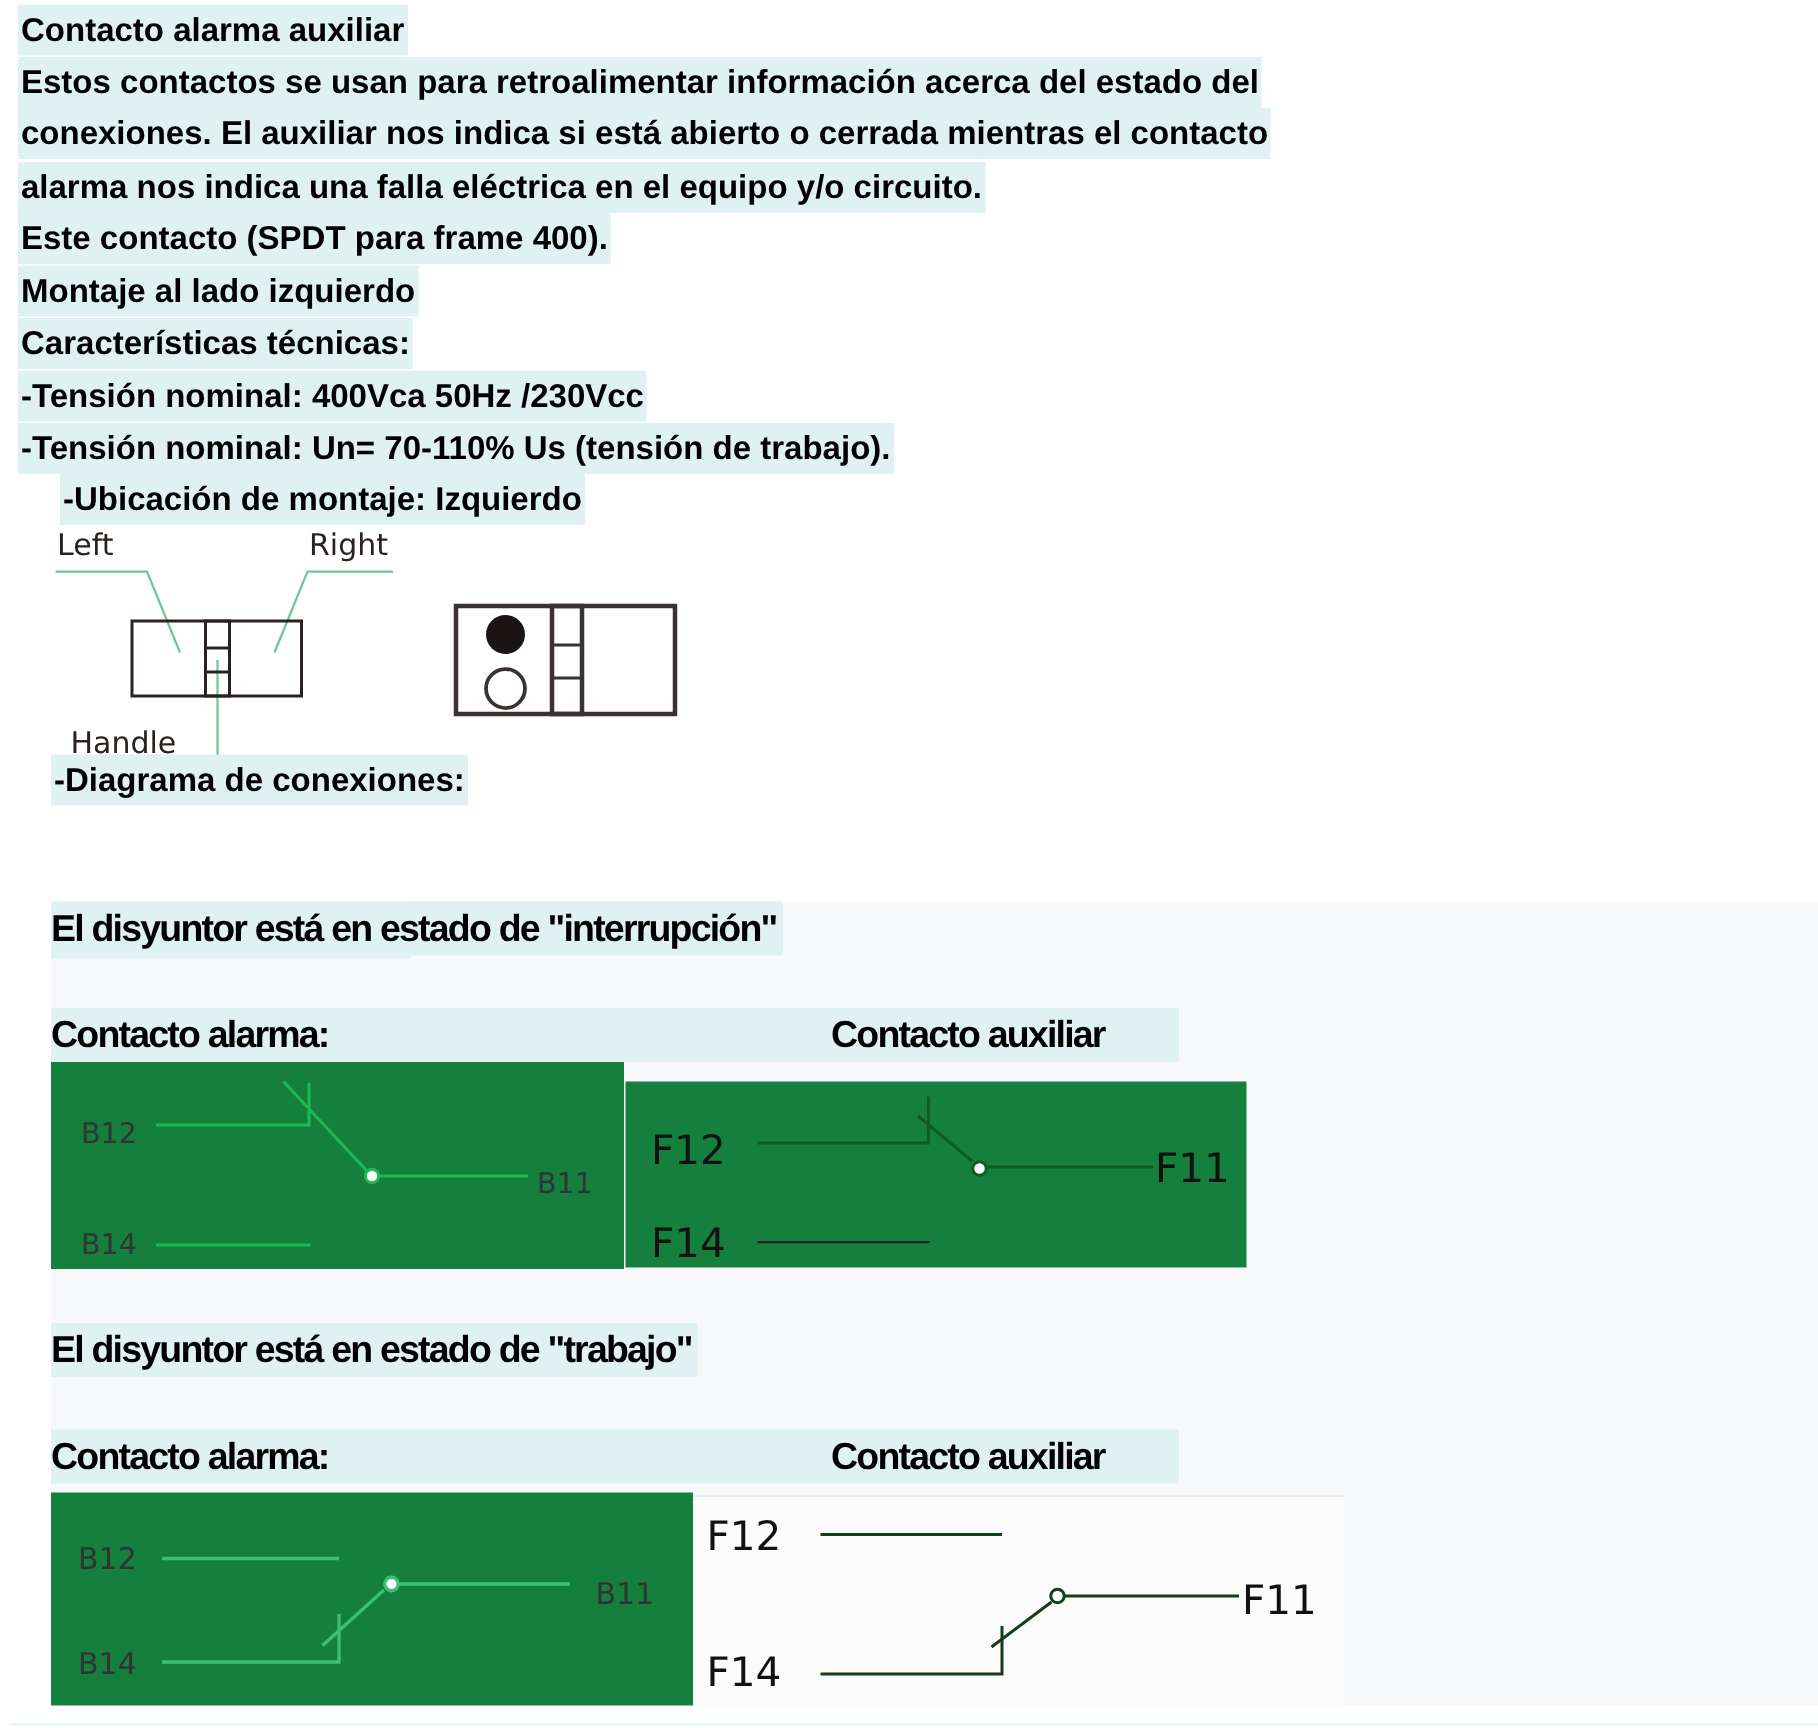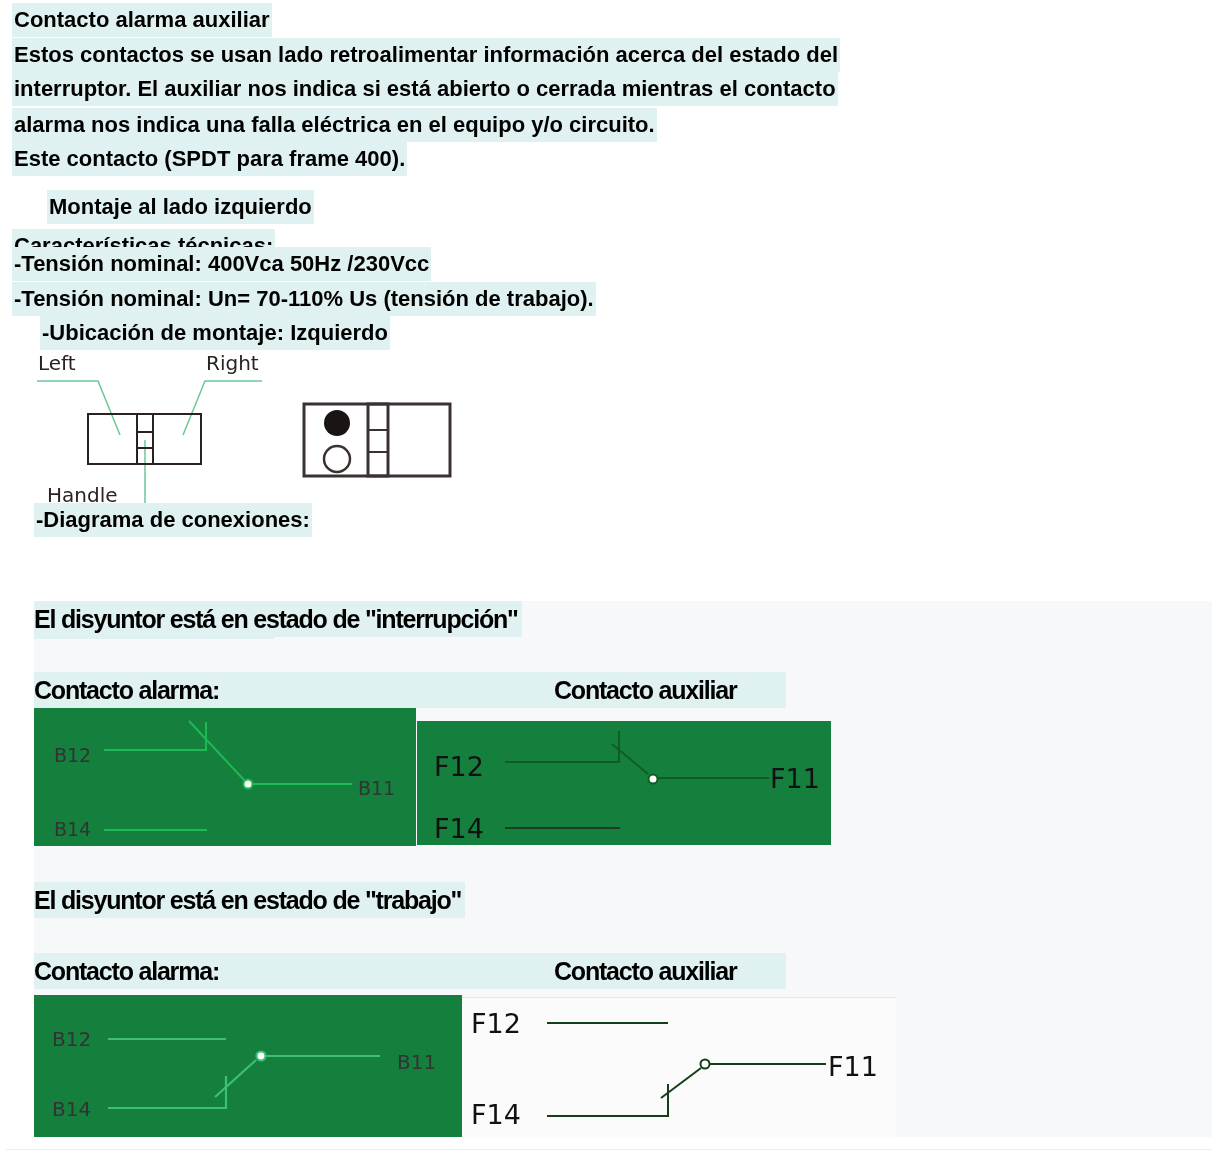--- a/index.html
+++ b/index.html
@@ -11,26 +11,26 @@
   .panel { position: absolute; left: 34px; top: 601px; width: 1178px; height: 536px; background: #f6f8fa; }
   .heading2 { position: absolute; font-weight: bold; font-size: 25px; letter-spacing: -1.2px; line-height: 36px; white-space: nowrap; }
   .bar { position: absolute; background: #e0f1f1; }
   .diag { position: absolute; background: #15803d; }
   svg text { font-family: "DejaVu Sans", sans-serif; }
 </style>
 </head>
 <body>
 
 <div class="line" style="top:3px;"><span class="hl">Contacto alarma auxiliar</span></div>
-<div class="line" style="top:38px;"><span class="hl">Estos contactos se usan lado retroalimentar información acerca del estado del</span></div>
-<div class="line" style="top:72px;"><span class="hl">interruptor. El auxiliar nos indica si está abierto o cerrada mientras el contacto</span></div>
+<div class="line" style="top:38px;"><span class="hl">Estos contactos se usan para retroalimentar información acerca del estado del</span></div>
+<div class="line" style="top:72px;"><span class="hl">conexiones. El auxiliar nos indica si está abierto o cerrada mientras el contacto</span></div>
 <div class="line" style="top:108px;"><span class="hl">alarma nos indica una falla eléctrica en el equipo y/o circuito.</span></div>
 <div class="line" style="top:142px;"><span class="hl">Este contacto (SPDT para frame 400).</span></div>
-<div class="line" style="top:190px;margin-left:35px;"><span class="hl">Montaje al lado izquierdo</span></div>
-<div class="line" style="top:229px;"><span class="hl">Características técnicas:</span></div>
+<div class="line" style="top:177px;"><span class="hl">Montaje al lado izquierdo</span></div>
+<div class="line" style="top:212px;"><span class="hl">Características técnicas:</span></div>
 <div class="line" style="top:247px;"><span class="hl">-Tensión nominal: 400Vca 50Hz /230Vcc</span></div>
 <div class="line" style="top:282px;"><span class="hl">-Tensión nominal: Un= 70-110% Us (tensión de trabajo).</span></div>
 <div class="line" style="top:316px;padding-left:28px;"><span class="hl">-Ubicación de montaje: Izquierdo</span></div>
 
 <svg style="position:absolute;left:0;top:345px;" width="480" height="180" viewBox="0 345 480 180">
   <text x="38" y="370" font-size="20" fill="#2b2220">Left</text>
   <text x="206" y="370" font-size="20" fill="#2b2220">Right</text>
   <text x="47" y="502" font-size="20" fill="#2b2220">Handle</text>
   <g stroke="#6cc79a" stroke-width="1.5" fill="none">
     <polyline points="37,381 98,381 120,435"></polyline>

